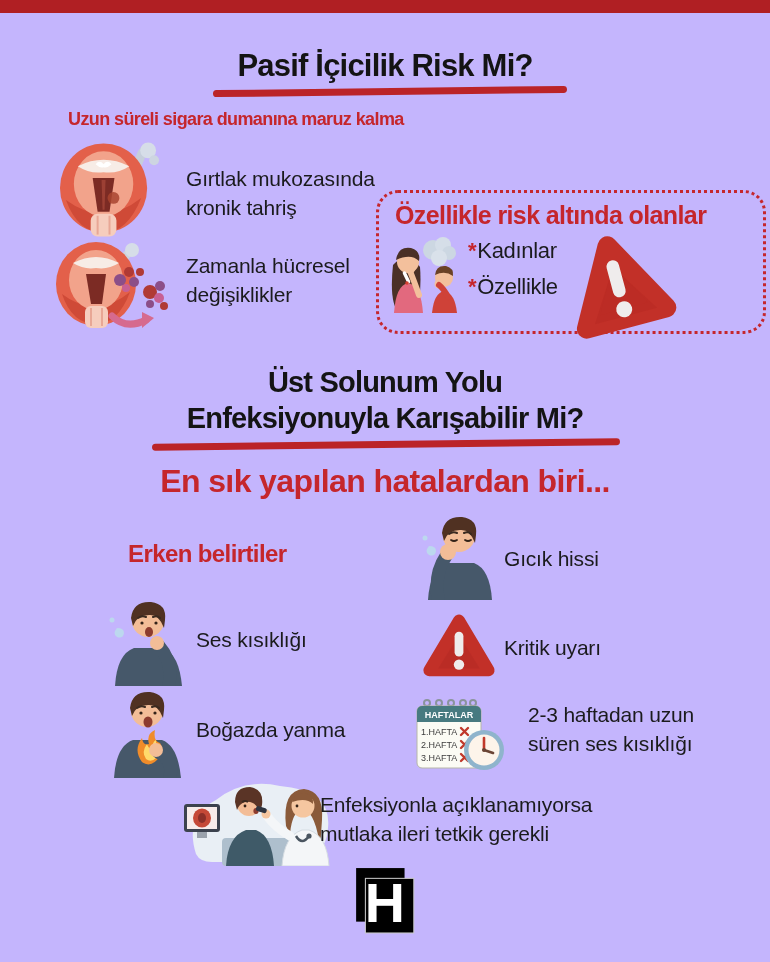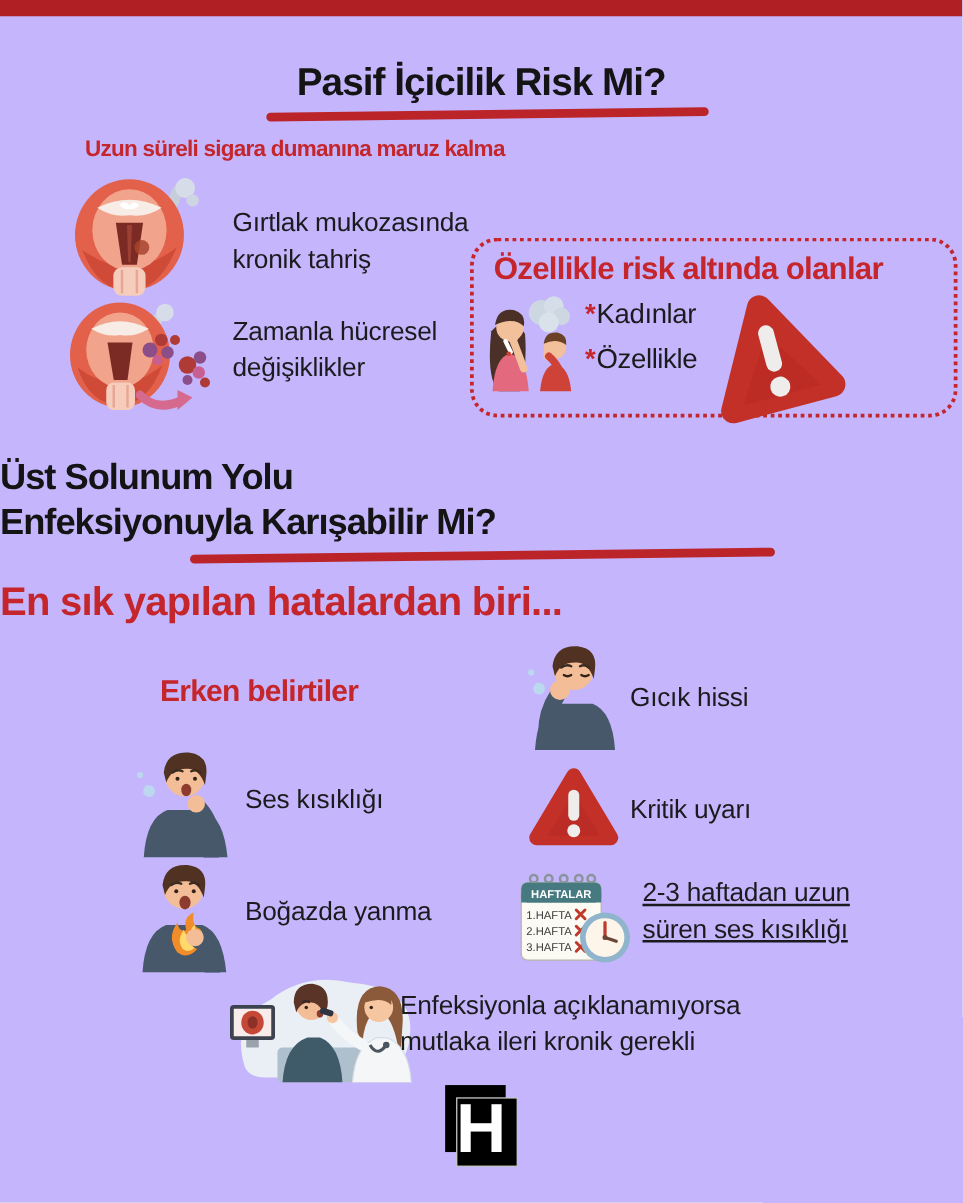--- a/index.html
+++ b/index.html
@@ -16,21 +16,21 @@
   .topbar{left:0;top:0;width:770px;height:13px;background:var(--bar-red);}
   .main-title{left:0;top:48px;width:770px;text-align:center;
     font-size:31px;font-weight:700;letter-spacing:-0.8px;color:#141414;}
   .underline{background:var(--underline);border-radius:4px;transform:rotate(-0.7deg);}
   .red-heading{color:var(--red);font-weight:700;letter-spacing:-0.6px;}
   .label{font-size:21px;line-height:1.4;color:var(--ink);white-space:pre-line;letter-spacing:-0.2px;}
   .risk-box{left:376px;top:190px;width:384px;height:138px;
     border:3px dotted var(--red);border-radius:22px;background:transparent;}
   .risk-row{font-size:22px;letter-spacing:-0.3px;}
   .risk-row .star{color:var(--red);font-weight:700;margin-right:1px;}
-  .center-line{left:0;width:770px;text-align:left;}
+  .center-line{left:0;width:770px;text-align:center;}
   .title2{font-size:29px;font-weight:700;letter-spacing:-0.8px;color:#141414;}
   .tri-rot{transform:rotate(-15deg);}
   svg text{font-family:"Liberation Sans", sans-serif;}
 </style>
 </head>
 <body>
 
 <div class="canvas">
 
   <div class="abs topbar"></div>
@@ -222,21 +222,21 @@
         <path d="M48 44 l7 7 M55 44 l-7 7"></path>
         <path d="M48 57 l7 7 M55 57 l-7 7"></path>
       </g>
       <circle cx="71" cy="53" r="20" fill="#8fb4cc"></circle>
       <circle cx="71" cy="53" r="15.5" fill="#fdf4ea"></circle>
       <line x1="71" y1="53" x2="71" y2="41" stroke="#c0392b" stroke-width="2.6" stroke-linecap="round"></line>
       <line x1="71" y1="53" x2="80" y2="56" stroke="#6a4434" stroke-width="2.6" stroke-linecap="round"></line>
       <circle cx="71" cy="53" r="2" fill="#6a4434"></circle>
     </svg>
   </div>
-  <div class="abs label" style="left:514px;top:700px;text-decoration:underline;">2-3 haftadan uzun
+  <div class="abs label" style="left:528px;top:700px;">2-3 haftadan uzun
 süren ses kısıklığı</div>
 
   <div class="abs" style="left:182px;top:774px;width:152px;height:92px;">
     <svg width="152" height="92" viewBox="0 0 152 92">
       <path d="M14 80 Q2 42 34 26 Q62 4 98 12 Q150 16 146 54 Q144 86 108 88 L30 88 Q18 88 14 80" fill="#e9eff5"></path>
       <rect x="2" y="30" width="36" height="28" rx="3" fill="#3c424e"></rect>
       <rect x="5" y="33" width="30" height="22" fill="#f7ecea"></rect>
       <ellipse cx="20" cy="44" rx="9" ry="9.5" fill="#c54836"></ellipse>
       <ellipse cx="20" cy="44" rx="4" ry="5" fill="#8c2f28"></ellipse>
       <rect x="15" y="58" width="10" height="6" fill="#9aa2ac"></rect>
@@ -253,21 +253,21 @@
       <circle cx="115" cy="32" r="1.4" fill="#332218"></circle>
       <path d="M100 92 Q102 62 120 56 L127 56 Q145 62 147 92 Z" fill="#f4f6f8" stroke="#d5dce2"></path>
       <path d="M108 62 Q94 54 85 42" stroke="#f4f6f8" stroke-width="9" fill="none" stroke-linecap="round"></path>
       <circle cx="84" cy="40" r="4.5" fill="#f5c6a0"></circle>
       <rect x="74" y="33" width="11" height="5" rx="2" fill="#2e3440" transform="rotate(18 79 35)"></rect>
       <path d="M114 62 Q120 72 127 62" stroke="#4a5560" stroke-width="2.5" fill="none"></path>
       <circle cx="127" cy="62" r="2.6" fill="#4a5560"></circle>
     </svg>
   </div>
   <div class="abs label" style="left:320px;top:790px;">Enfeksiyonla açıklanamıyorsa
-mutlaka ileri kronik gerekli</div>
+mutlaka ileri tetkik gerekli</div>
 
   <div class="abs" style="left:356px;top:866px;width:60px;height:68px;">
     <svg width="60" height="68" viewBox="0 0 58 66">
       <rect x="0" y="2" width="47" height="52" fill="#000000"></rect>
       <rect x="9" y="12" width="47" height="53" fill="#000000" stroke="#c9c9c9" stroke-width="1"></rect>
       <text x="28" y="54" font-size="54" font-weight="bold" fill="#ffffff" text-anchor="middle">H</text>
     </svg>
   </div>
 
 </div>

